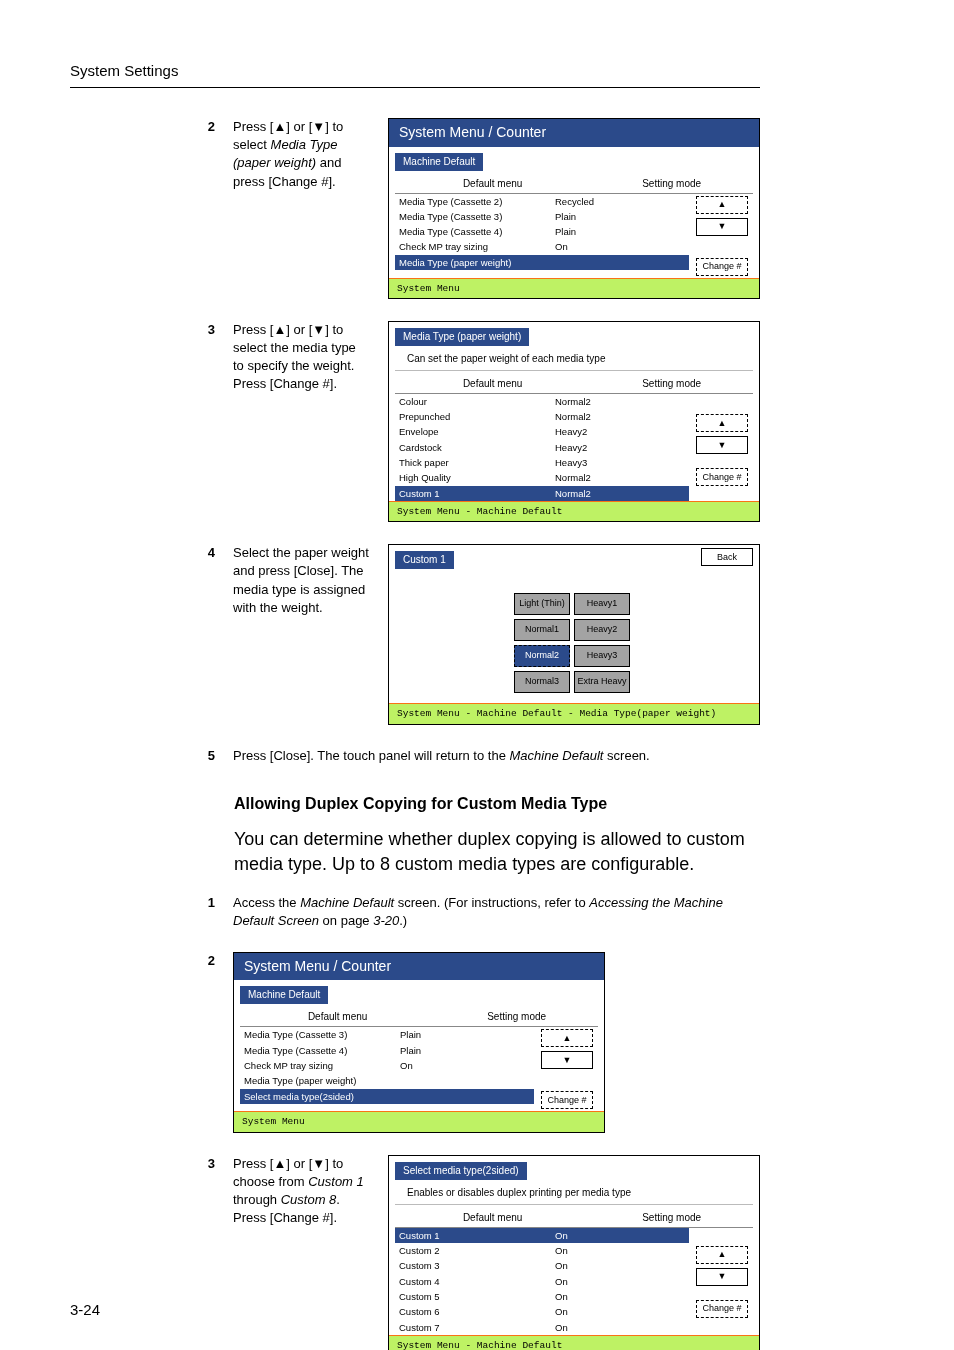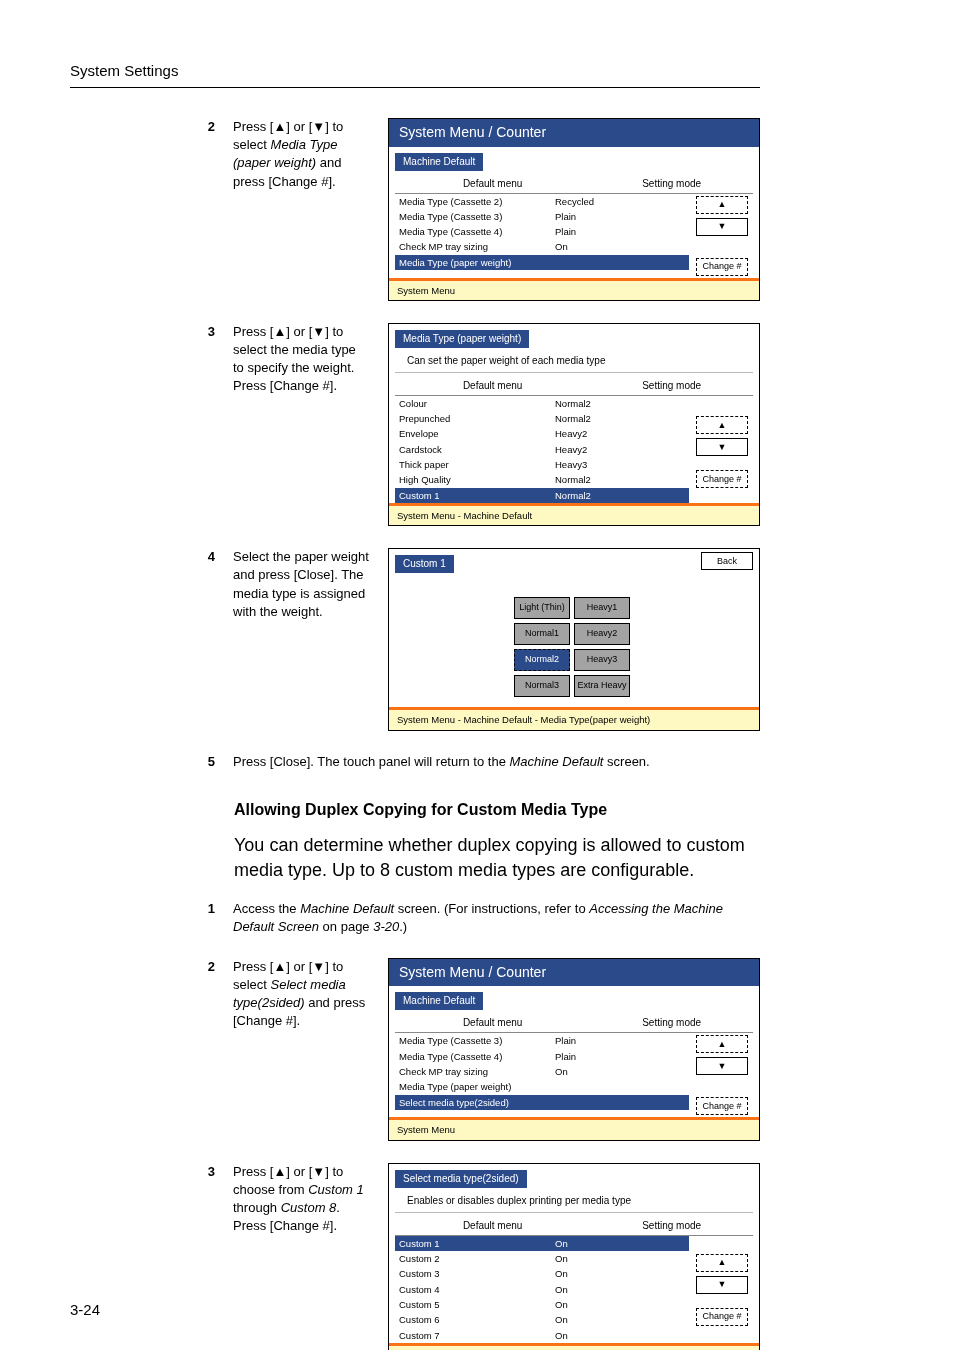--- a/index.html
+++ b/index.html
@@ -112,22 +112,23 @@
     font-size: 9px;
     display: flex;
     align-items: center;
     justify-content: center;
     background: #fff;
   }
   .btn.dashed { border: 1px dashed #000; }
   .breadcrumb {
     font-size: 9.5px;
     padding: 3px 8px;
-    border-top: 3px solid #f97316;
-    background: #fef9c3;
+    border-top: 1px solid #f97316;
+    background: #bef264;
+    font-family: Liberation Mono, monospace;
   }
   
   .weight-grid {
     display: grid;
     grid-template-columns: 56px 56px;
     grid-auto-rows: 22px;
     gap: 4px;
     margin: 24px auto 10px auto;
     width: 120px;
   }
@@ -316,23 +317,20 @@
 
   <div class="plain-row">
     <div class="step-num">1</div>
     <div class="step-text-wide">
       <span>Access the </span><em>Machine Default</em><span> screen. (For instructions, refer to </span><em>Accessing the Machine Default Screen</em><span> on page </span><em>3-20</em><span>.)</span>
     </div>
   </div>
 
   <div class="row">
     <div class="step-num">2</div>
-    <div class="step-text">
-      <span>Press [</span><span>▲</span><span>] or [</span><span>▼</span><span>] to select </span><em>Select media type(2sided)</em><span> and press [Change #].</span>
-    </div>
     <div class="screen">
       <div class="screen-title">System Menu / Counter</div>
       <div class="screen-body">
         <div class="tab-dark">Machine Default</div>
         <div class="header-cols">
           <div>Default menu</div>
           <div>Setting mode</div>
         </div>
         <div class="list-area">
           <div class="list-rows">

